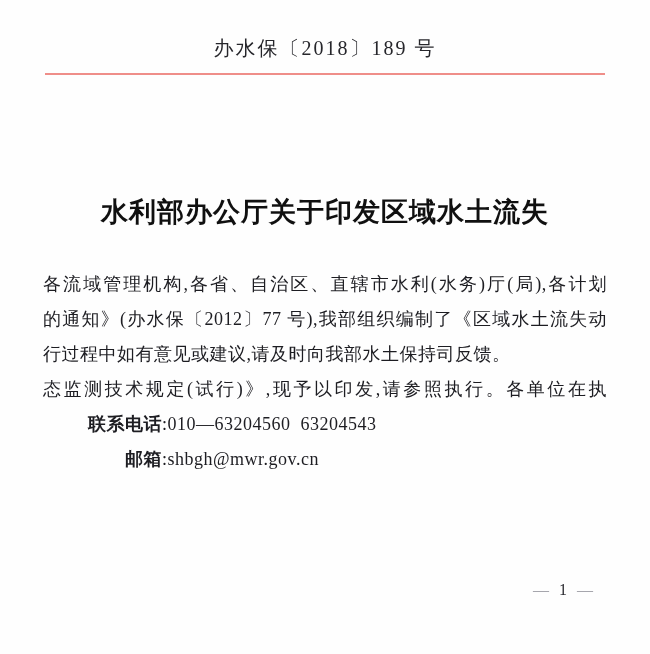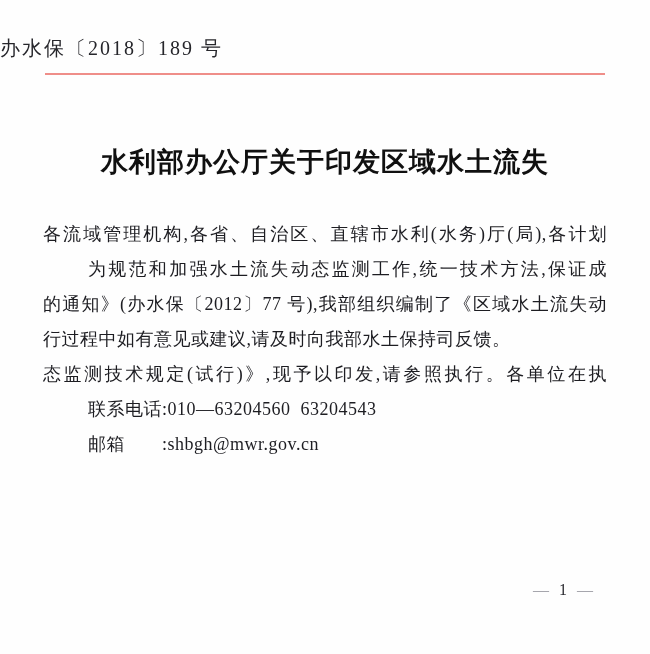--- a/index.html
+++ b/index.html
@@ -8,33 +8,33 @@
     width: 650px;
     height: 654px;
     background: #fefefe;
     font-family: "Liberation Serif", "DejaVu Serif", serif;
     color: #1d1d1d;
     overflow: hidden;
     box-sizing: border-box;
   }
   .doc-number {
     margin-top: 36px;
-    text-align: left;
+    text-align: center;
     font-size: 20px;
     letter-spacing: 2px;
     line-height: 24px;
     color: #26262b;
   }
   .red-line {
     height: 2px;
     margin: 13px 45px 0 45px;
     background: #ef8e89;
   }
   .title-block {
-    margin-top: 64px;
+    margin-top: 114px;
     text-align: center;
     font-weight: bold;
     font-size: 27px;
     line-height: 46px;
     letter-spacing: 1px;
     color: #101010;
   }
   .body-block {
     margin: 32px 43px 8px 43px;
     font-size: 18px;
@@ -47,22 +47,23 @@
   }
   .just {
     text-align: justify;
     text-align-last: justify;
     text-justify: inter-character;
   }
   .indent { text-indent: 45px; }
   .pad-indent { padding-left: 45px; }
   .contact-label {
     display: inline-flex;
-    justify-content: flex-start;
+    justify-content: flex-end;
     width: 74px;
+    font-weight: bold;
   }
   .contact-value { white-space: pre; }
   .footer-pagenum {
     position: absolute;
     top: 580px;
     right: 57px;
     font-size: 16px;
     line-height: 20px;
     color: #33333a;
   }
@@ -83,21 +84,20 @@
   <div class="doc-number">办水保〔2018〕189 号</div>
 
   <div class="red-line"></div>
 
   <div class="title-block">
     <div>水利部办公厅关于印发区域水土流失</div>
   </div>
 
   <div class="body-block">
     <div class="bline just">各流域管理机构,各省、自治区、直辖市水利(水务)厅(局),各计划</div>
-    <div class="bline just indent">为规范和加强水土流失动态监测工作,统一技术方法,保证成</div>
     <div class="bline just">的通知》(办水保〔2012〕77 号),我部组织编制了《区域水土流失动</div>
     <div class="bline">行过程中如有意见或建议,请及时向我部水土保持司反馈。</div>
     <div class="bline just">态监测技术规定(试行)》,现予以印发,请参照执行。各单位在执</div>
 
     <div class="bline pad-indent">
       <span class="contact-label">
           <span>联系电话</span>
         </span><span>:</span><span class="contact-value">010—63204560  63204543</span>
     </div>
 

